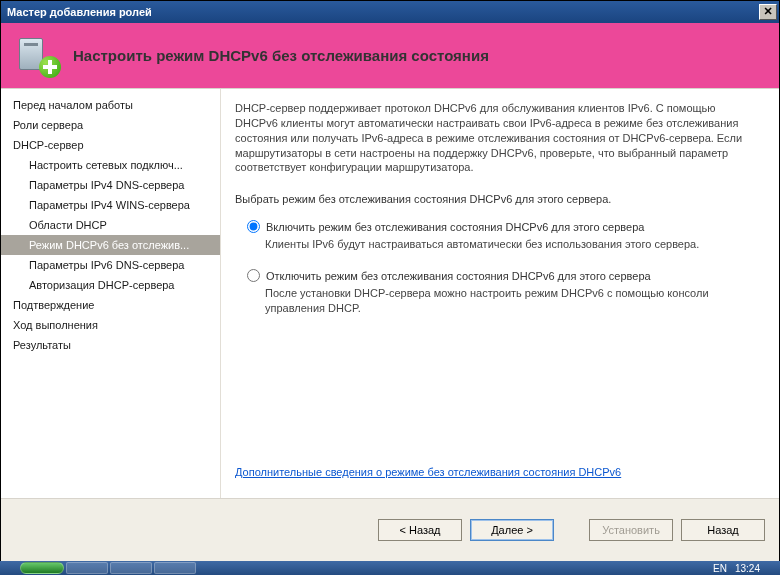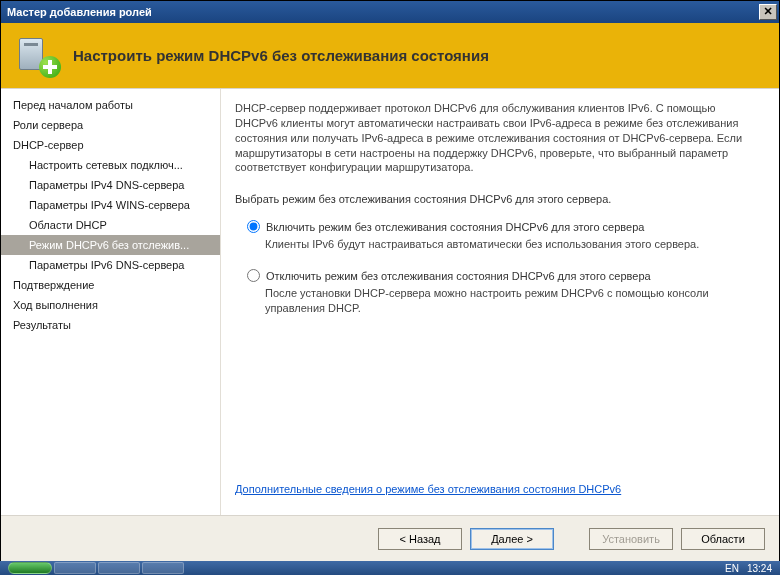--- a/index.html
+++ b/index.html
@@ -41,21 +41,21 @@
     border-right-color:#555; border-bottom-color:#555;
     color:#000;
     font-family: Arial;
     font-size: 11px;
     line-height: 13px;
     text-align: center;
     font-weight: bold;
   }
   .header {
     height: 66px;
-    background: #eab308;
+    background: #ec4899;
     border-bottom: 1px solid #d8d4cc;
     display: flex;
     align-items: center;
     padding: 0 18px;
     gap: 14px;
   }
   .header .icon {
     width: 40px; height: 40px;
     position: relative;
   }
@@ -132,21 +132,21 @@
     line-height:1.35;
   }
   .link {
     color:#0b57d0;
     text-decoration: underline;
     cursor: pointer;
     position:absolute;
     bottom: 20px;
   }
   .footer {
-    height: 46px;
+    height: 63px;
     background:#f1eee6;
     border-top:1px solid #d8d4cc;
     display:flex;
     justify-content:flex-end;
     align-items:center;
     gap:8px;
     padding: 0 14px;
   }
   .btn {
     min-width: 84px;
@@ -161,21 +161,21 @@
   .btn.default { border:1px solid #4b87c8; box-shadow: inset 0 0 0 1px #9dc1ea; }
   .btn:disabled { color:#a09c93; cursor: default; margin-left: 27px; }
   .taskbar {
     position:absolute;
     left:0; bottom:0;
     width:780px; height:14px;
     background: linear-gradient(#3f6aa5,#244b80);
     display:flex;
     align-items:center;
     justify-content:space-between;
-    padding: 0 8px;
+    padding: 0 20px;
     color:#fff;
     font-size:10px;
   }
   .taskbar .left { display:flex; gap:2px; align-items:center;}
   .taskbar .tbbtn {
     width:42px; height:12px;
     background: rgba(255,255,255,0.15);
     border:1px solid rgba(255,255,255,0.25);
     border-radius:2px;
   }
@@ -207,20 +207,21 @@
     <div class="nav" id="nav">
         <div class="nav-item">Перед началом работы</div>
         <div class="nav-item">Роли сервера</div>
         <div class="nav-item">DHCP-сервер</div>
         <div class="nav-item sub">Настроить сетевых подключ...</div>
         <div class="nav-item sub">Параметры IPv4 DNS-сервера</div>
         <div class="nav-item sub">Параметры IPv4 WINS-сервера</div>
         <div class="nav-item sub">Области DHCP</div>
         <div class="nav-item sub selected">Режим DHCPv6 без отслежив...</div>
         <div class="nav-item sub">Параметры IPv6 DNS-сервера</div>
+        <div class="nav-item sub">Авторизация DHCP-сервера</div>
         <div class="nav-item">Подтверждение</div>
         <div class="nav-item">Ход выполнения</div>
         <div class="nav-item">Результаты</div>
       </div>
 
     <div class="content">
       <div class="desc">DHCP-сервер поддерживает протокол DHCPv6 для обслуживания клиентов IPv6. С помощью DHCPv6 клиенты могут автоматически настраивать свои IPv6-адреса в режиме без отслеживания состояния или получать IPv6-адреса в режиме отслеживания состояния от DHCPv6-сервера. Если маршрутизаторы в сети настроены на поддержку DHCPv6, проверьте, что выбранный параметр соответствует конфигурации маршрутизатора.</div>
       <div class="prompt">Выбрать режим без отслеживания состояния DHCPv6 для этого сервера.</div>
 
       <div class="radio-row">
@@ -236,21 +237,21 @@
       <div class="radio-sub">После установки DHCP-сервера можно настроить режим DHCPv6 с помощью консоли управления DHCP.</div>
 
       <a class="link">Дополнительные сведения о режиме без отслеживания состояния DHCPv6</a>
     </div>
   </div>
 
   <div class="footer">
     <button class="btn">&lt; Назад</button>
     <button class="btn default">Далее &gt;</button>
     <button class="btn" disabled="">Установить</button>
-    <button class="btn">Области</button>
+    <button class="btn">Назад</button>
   </div>
 </div>
 
 <div class="taskbar">
   <div class="left">
     <div class="tbbtn start"></div>
     <div class="tbbtn"></div>
     <div class="tbbtn"></div>
     <div class="tbbtn"></div>
   </div>

